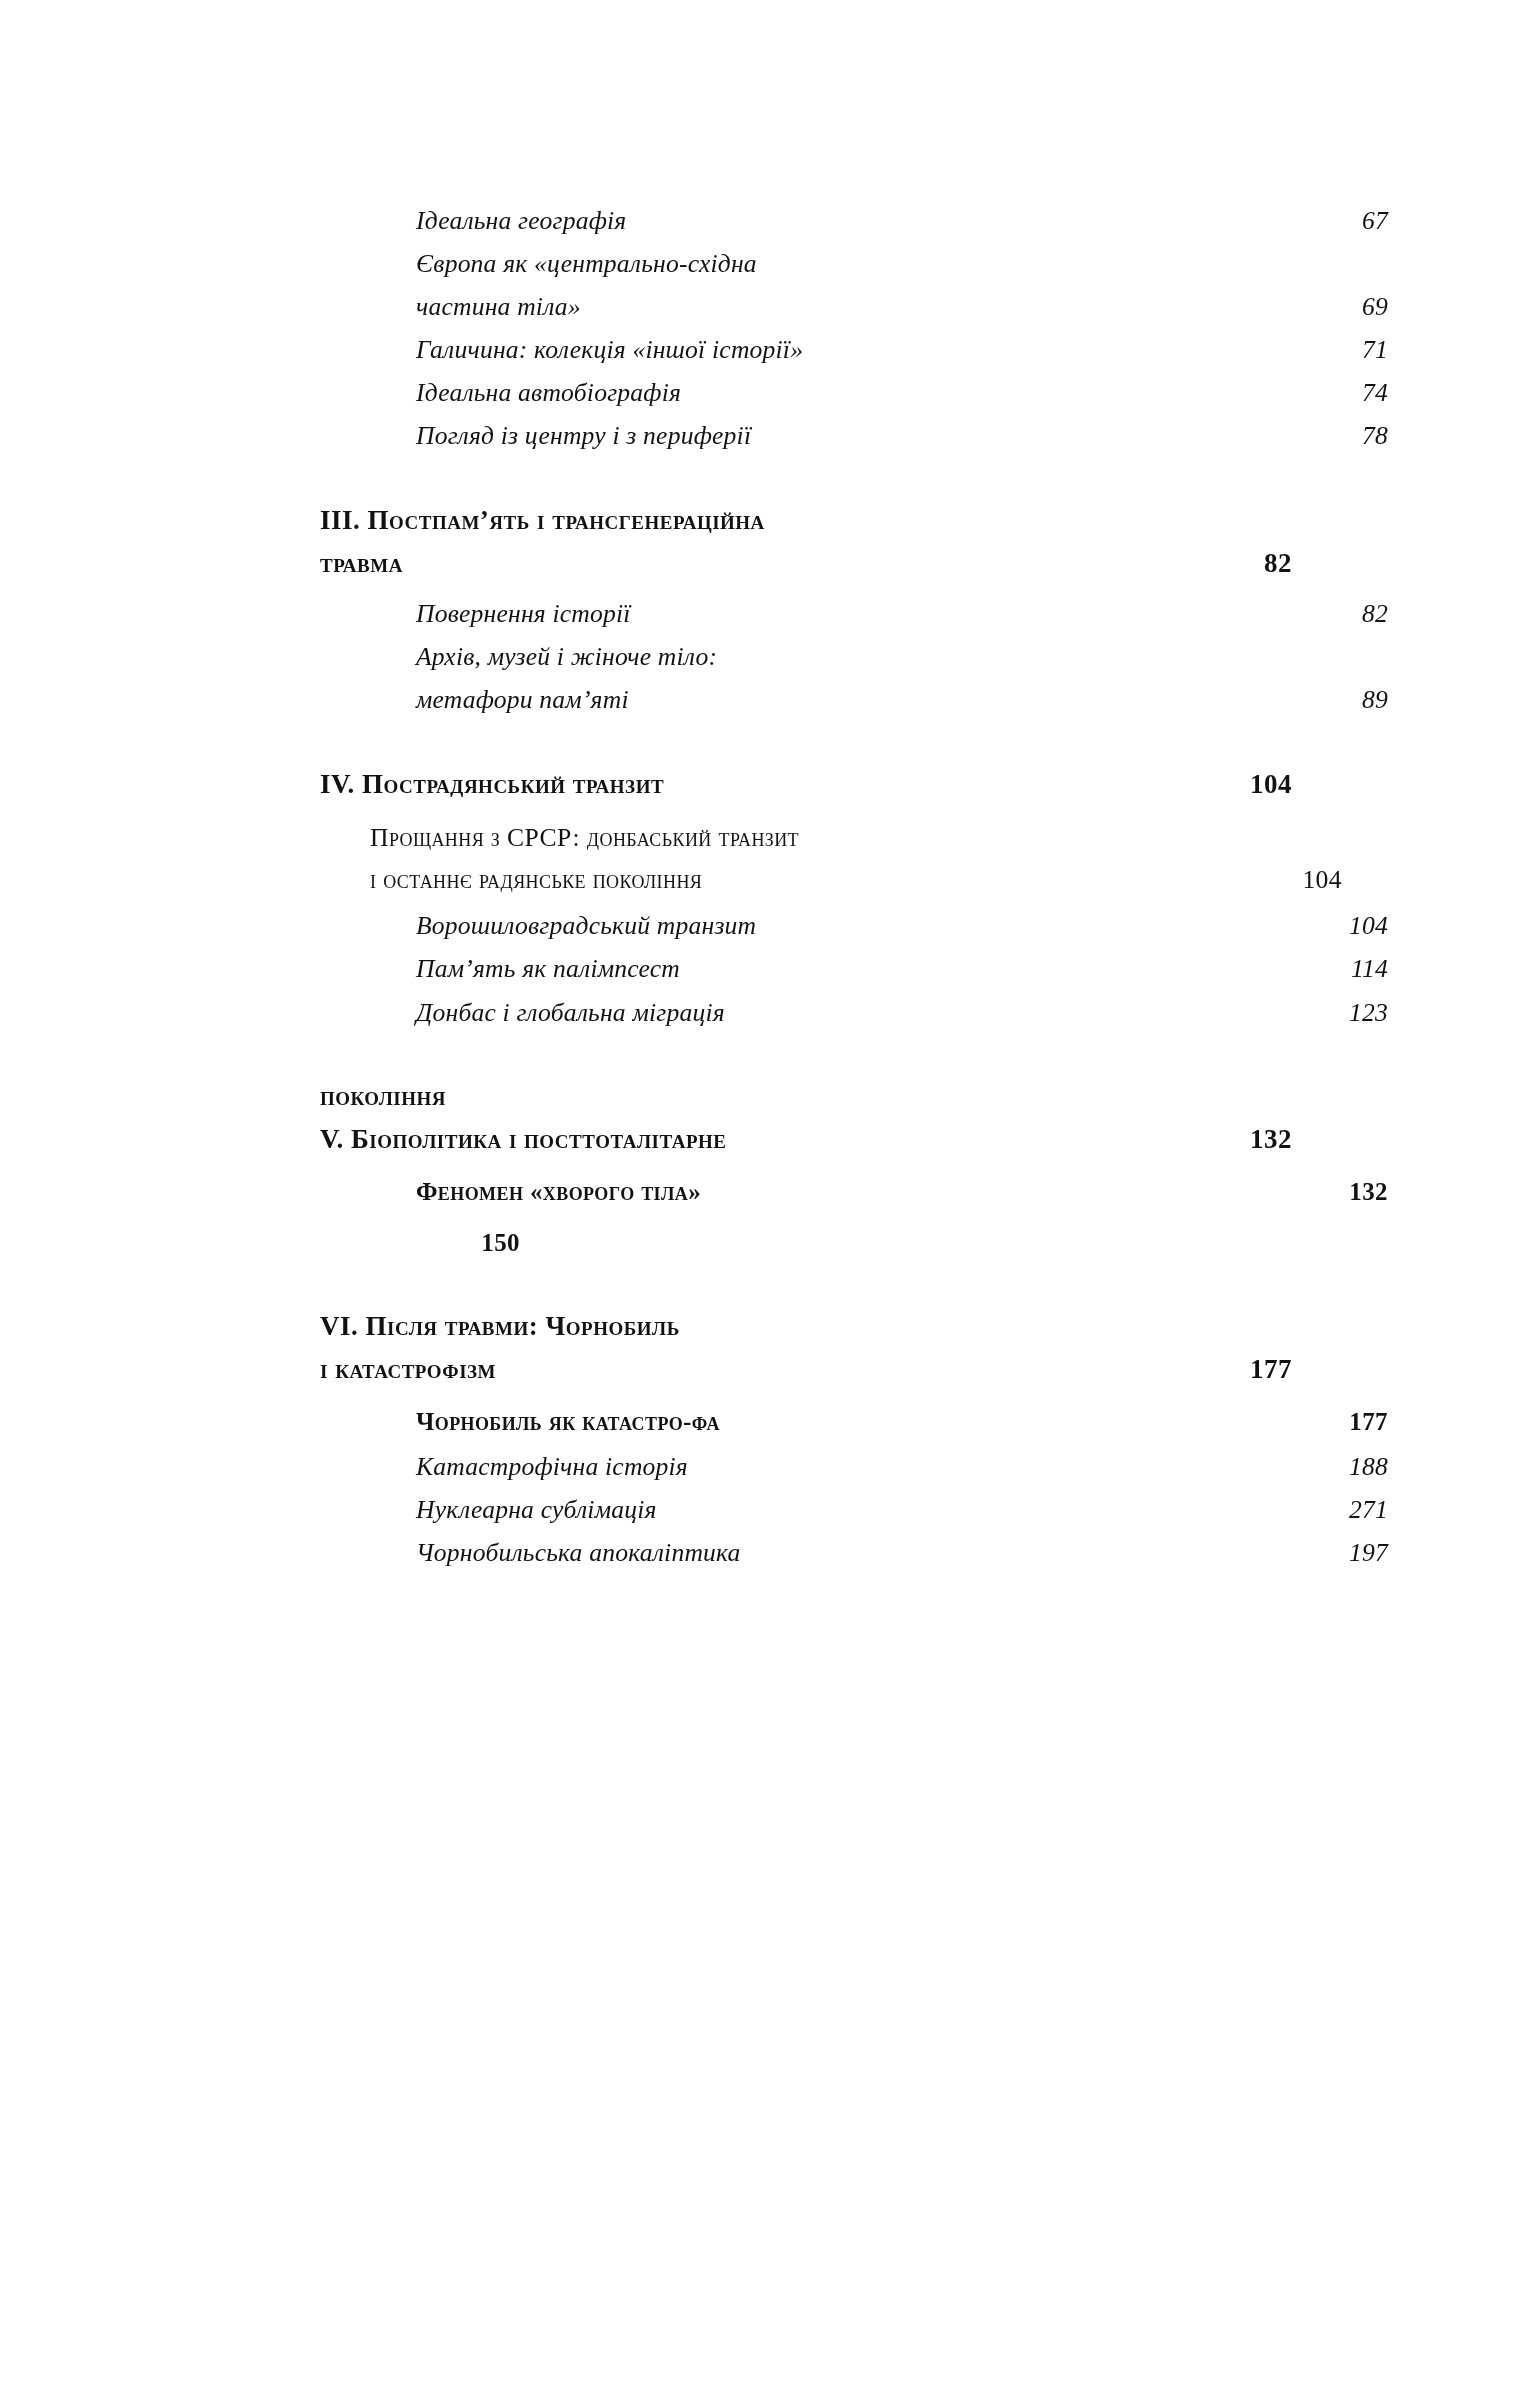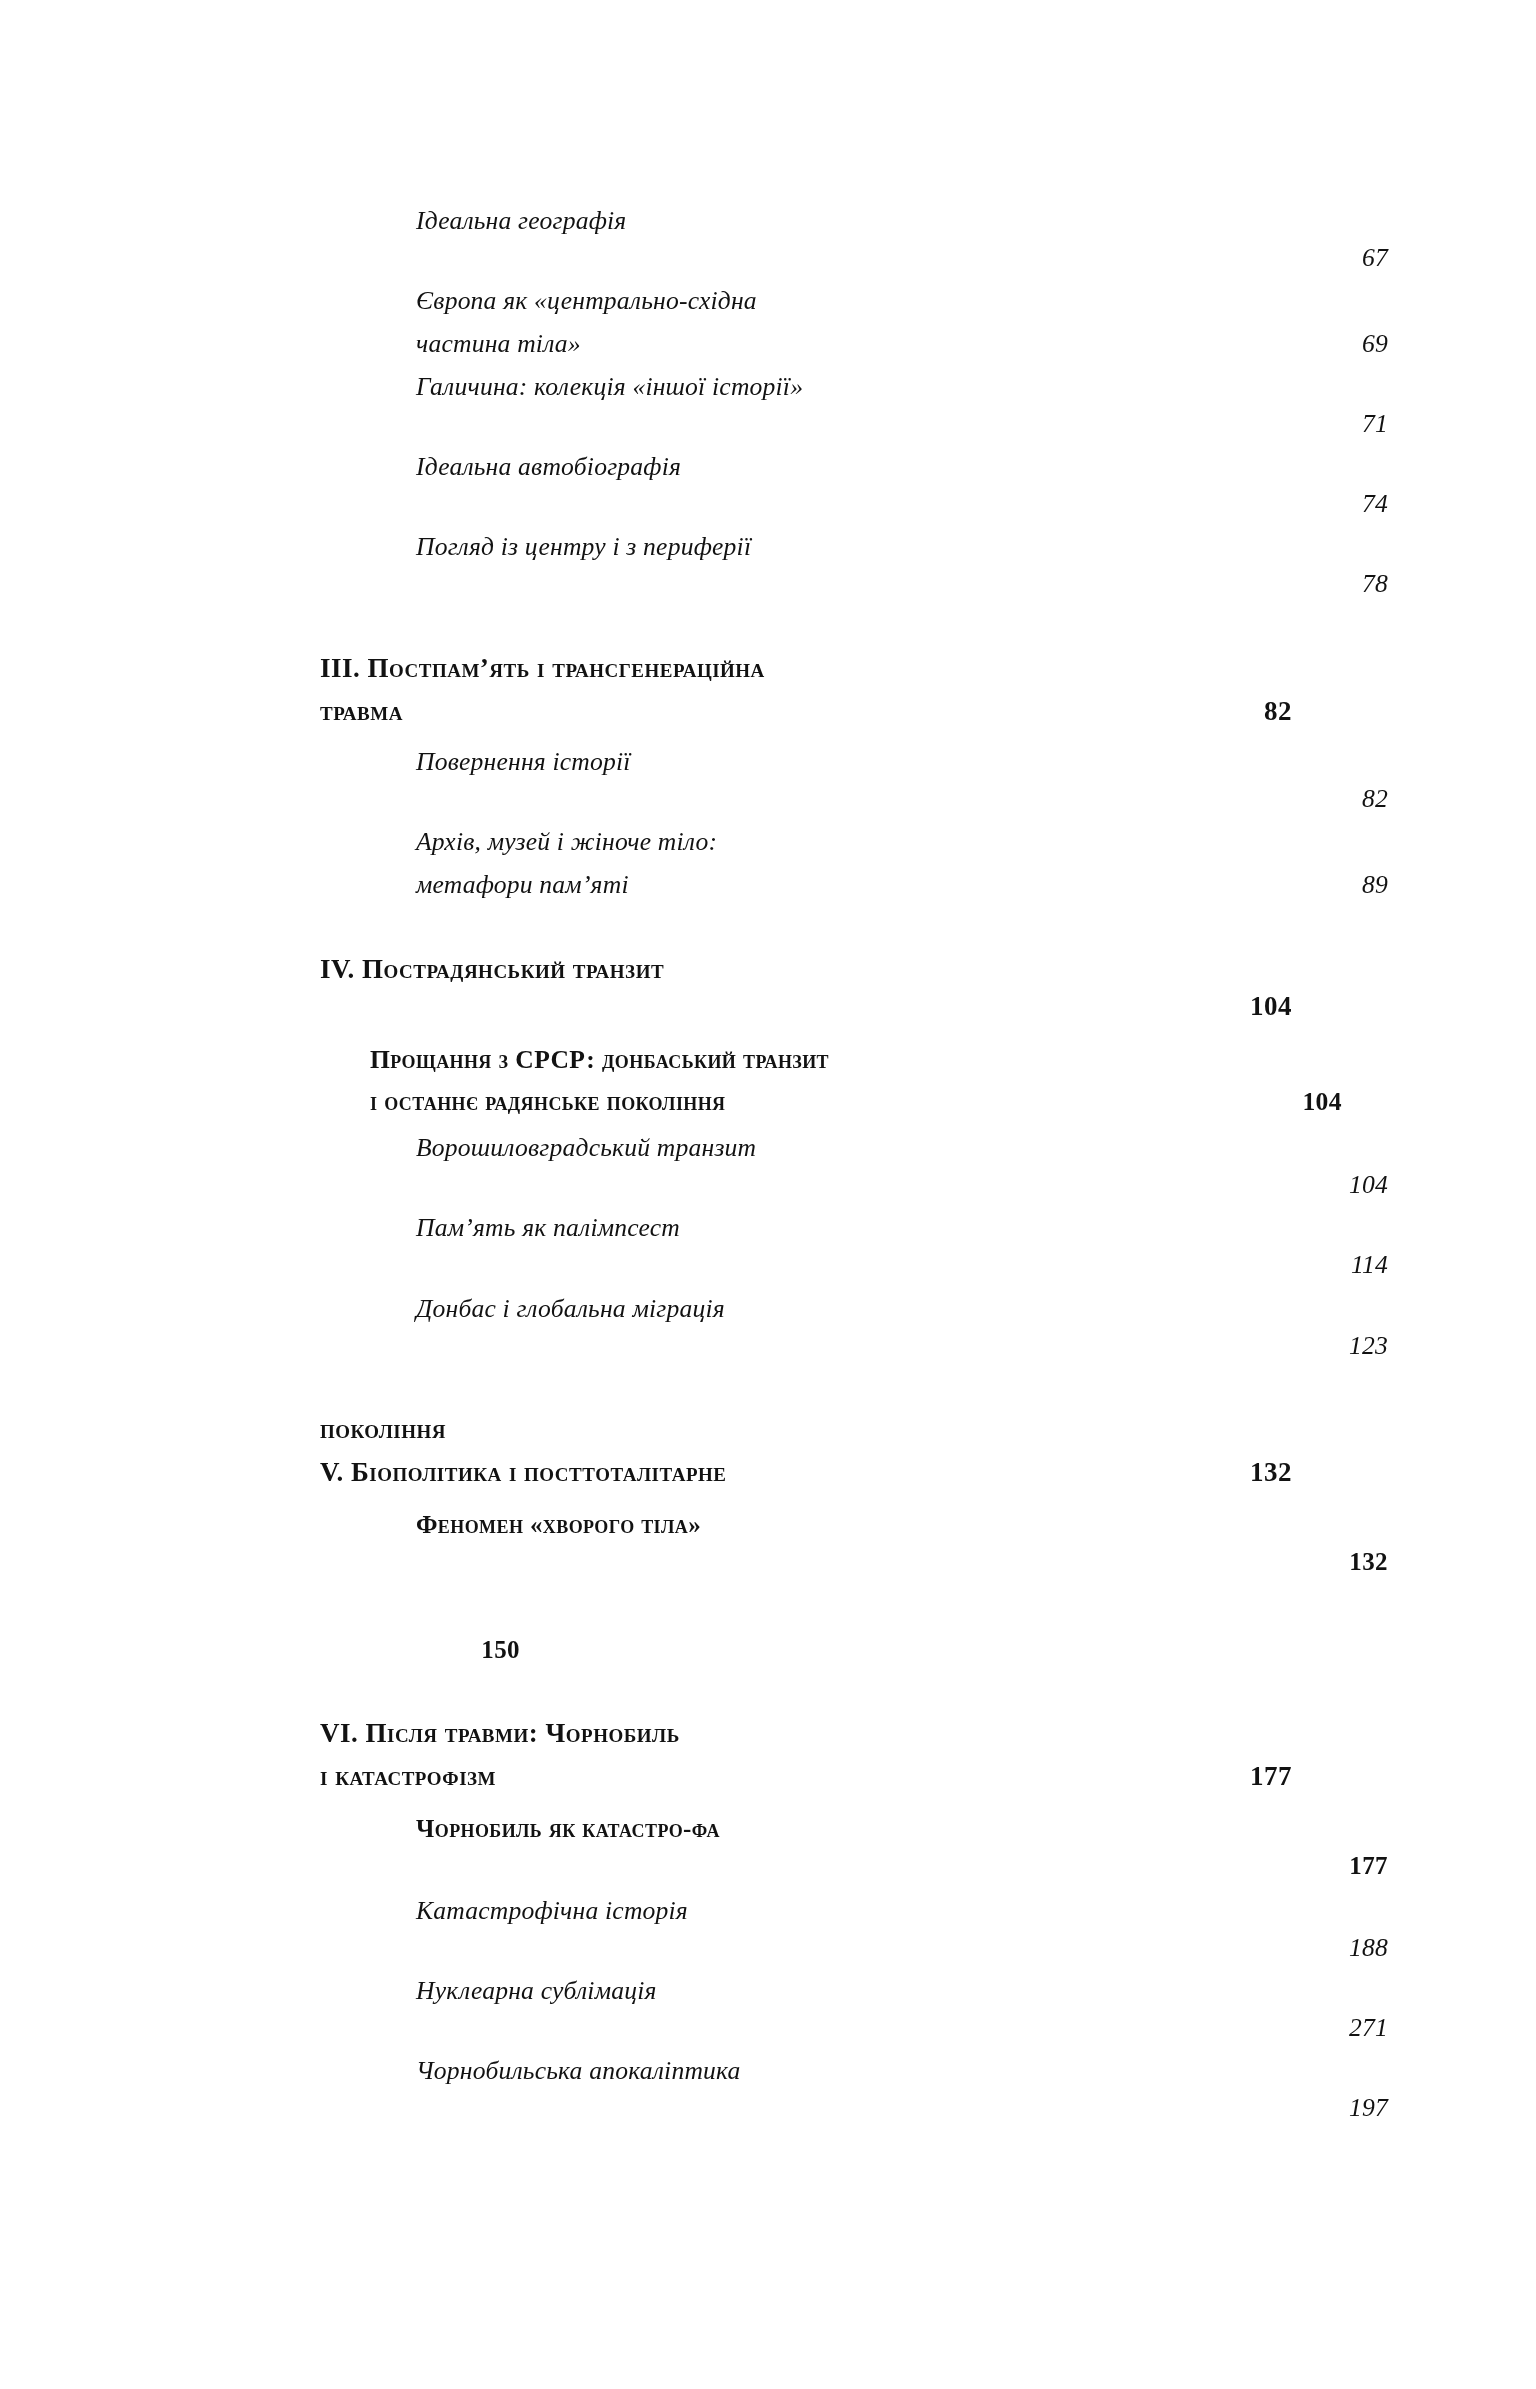--- a/index.html
+++ b/index.html
@@ -36,21 +36,20 @@
   }
   .entry .title {
     flex: 0 1 auto;
     max-width: 720px;
   }
   .entry .page-num {
     flex: 0 0 auto;
     width: 104px;
     text-align: right;
     white-space: nowrap;
-    margin-top: 37px;
   }
   
   
   .lvl-italic .title,
   .lvl-italic .page-num {
     font-style: italic;
     font-size: 25.6px;
     line-height: 1.62;
     letter-spacing: 0.2px;
   }
@@ -78,21 +77,21 @@
   }
 
   
   .lvl-sub {
     margin-left: 50px;
     margin-top: 12.8px;
     margin-bottom: 4.8px;
   }
   .lvl-sub .title,
   .lvl-sub .page-num {
-    font-weight: bold;
+    font-weight: normal;
     font-size: 25.6px;
     line-height: 1.58;
     font-variant: small-caps;
     letter-spacing: 0.4px;
   }
 
   
   .lvl-sub2 {
     margin-left: 96px;
     margin-top: 11.2px;

